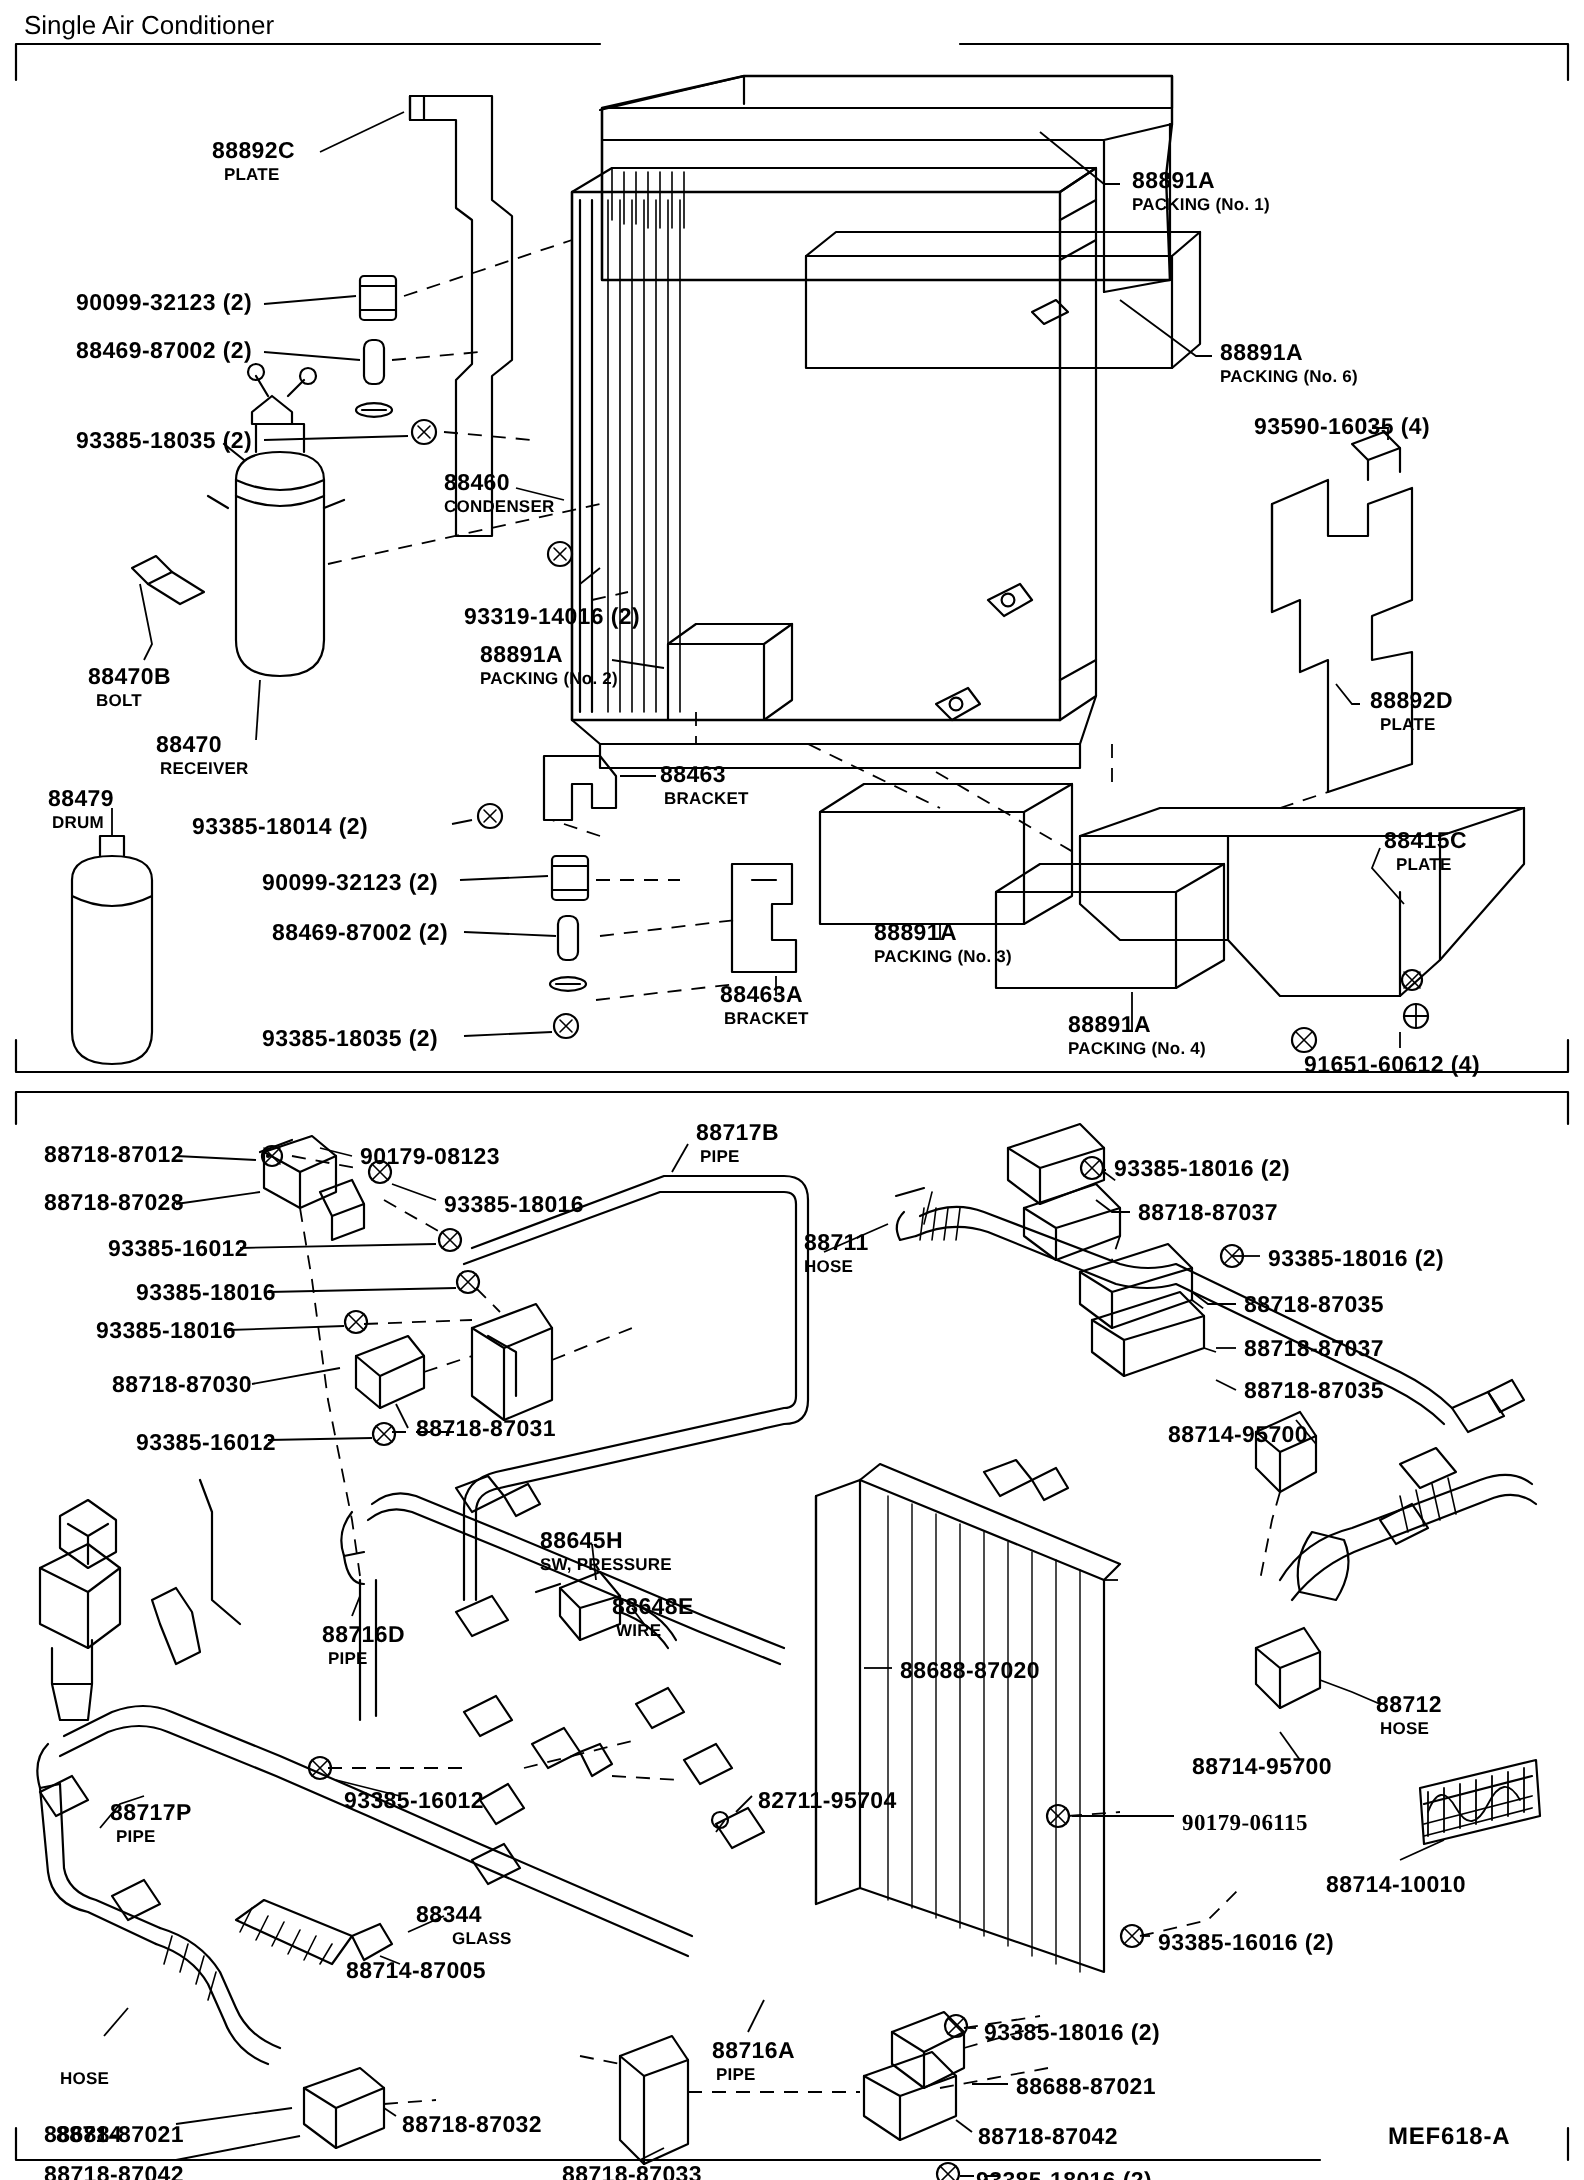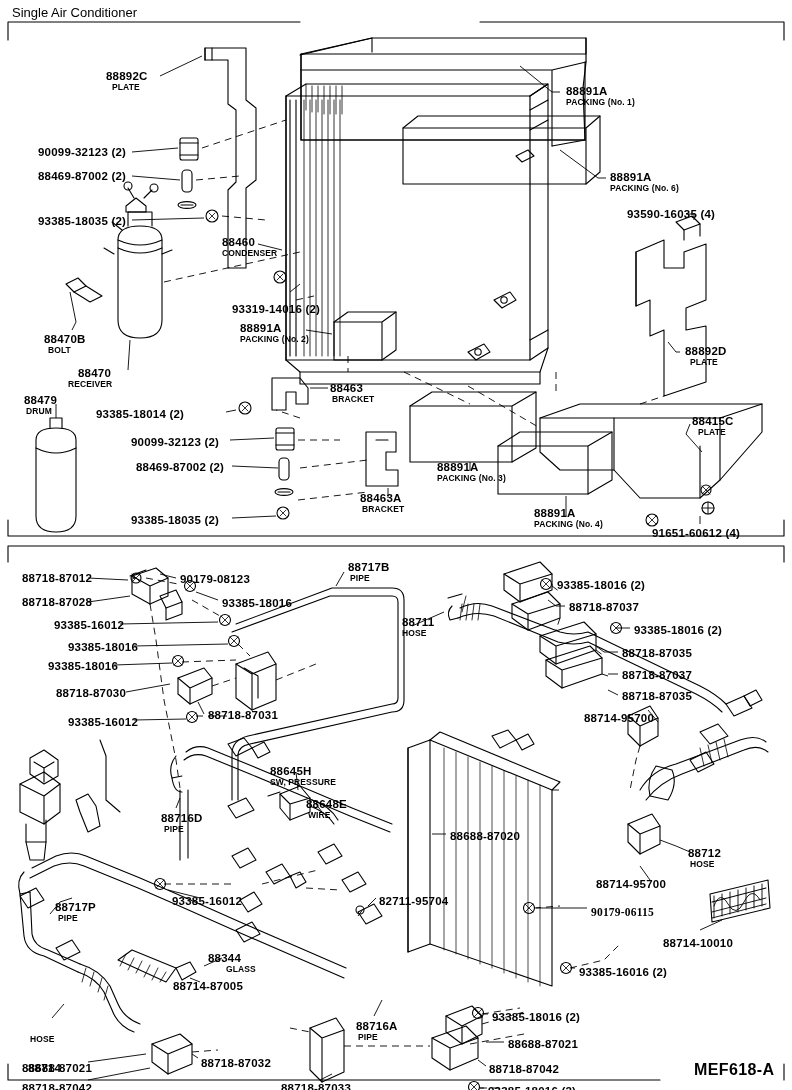--- a/index.html
+++ b/index.html
@@ -41,21 +41,21 @@
   .sub {
     font-size: 8.5px;
     font-weight: bold;
     letter-spacing: 0.1px;
   }
   .ttl {
     font-size: 13px;
     font-weight: normal;
   }
   .code {
-    font-size: 16px;
+    font-size: 12px;
     font-weight: bold;
     letter-spacing: 0.4px;
   }
 </style>
 </head>
 <body>
 
 <div id="sheet">
 
   <div class="lbl ttl" style="left:12px; top:6px;">Single Air Conditioner</div>
@@ -499,21 +499,21 @@
     <div class="lbl pn" style="left:240px; top:322px;">88891A</div>
     <div class="lbl sub" style="left:240px; top:335px;">PACKING (No. 2)</div>
 
     <div class="lbl pn" style="left:685px; top:345px;">88892D</div>
     <div class="lbl sub" style="left:690px; top:358px;">PLATE</div>
 
     <div class="lbl pn" style="left:44px; top:333px;">88470B</div>
     <div class="lbl sub" style="left:48px; top:346px;">BOLT</div>
 
     <div class="lbl pn" style="left:78px; top:367px;">88470</div>
-    <div class="lbl sub" style="left:68px; top:380px;">RECEIVER</div>
+    <div class="lbl sub" style="left:80px; top:380px;">RECEIVER</div>
 
     <div class="lbl pn" style="left:330px; top:382px;">88463</div>
     <div class="lbl sub" style="left:332px; top:395px;">BRACKET</div>
 
     <div class="lbl pn" style="left:24px; top:394px;">88479</div>
     <div class="lbl sub" style="left:26px; top:407px;">DRUM</div>
 
     <div class="lbl pn" style="left:692px; top:415px;">88415C</div>
     <div class="lbl sub" style="left:698px; top:428px;">PLATE</div>
 

